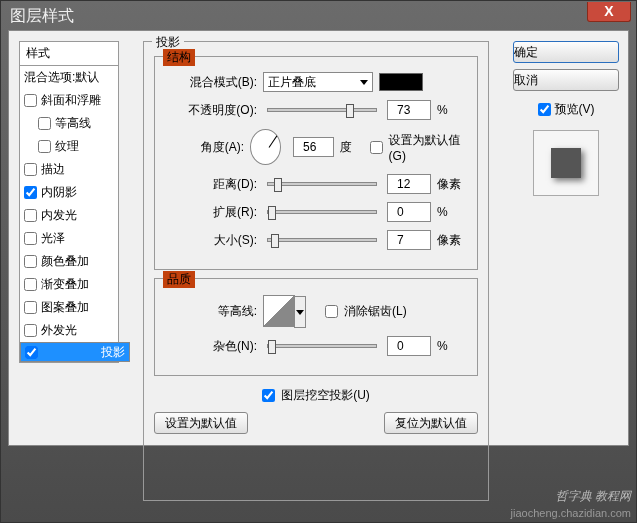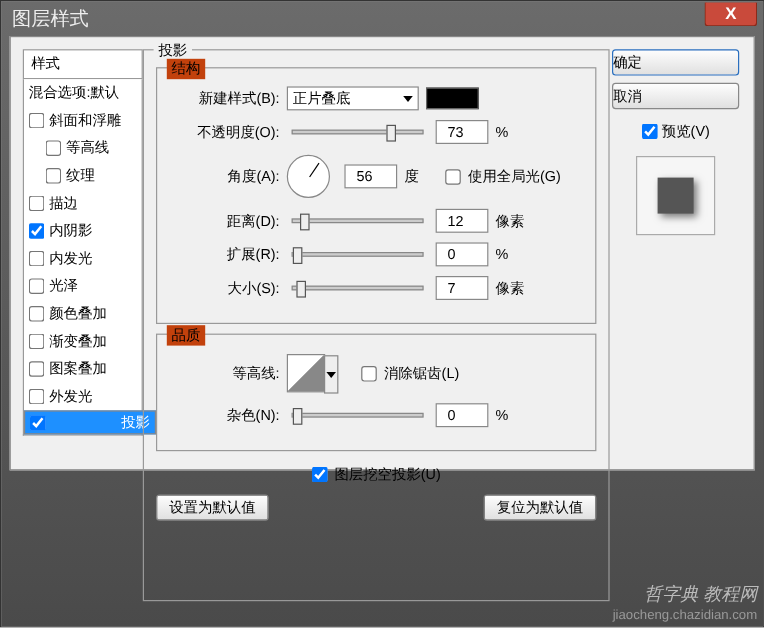--- a/index.html
+++ b/index.html
@@ -1,21 +1,21 @@
 <!DOCTYPE html>
 <html><head>
 <meta charset="utf-8">
 <style>
 *{box-sizing:border-box;margin:0;padding:0;font-family:"Microsoft YaHei",SimSun,Arial,sans-serif;font-size:12px}
 body{background:#e8e8e8;width:637px;height:523px;position:relative}
 .win{width:637px;height:523px;background:linear-gradient(#6b6b6b,#4a4a4a);padding:1px;border:1px solid #333}
 .titlebar{height:28px;display:flex;align-items:center;padding:0 8px;color:#fff;position:relative}
 .titlebar-text{color:#eee;font-size:16px}
 .close-btn{position:absolute;right:4px;top:0;width:44px;height:20px;background:#c94a3b;border:1px solid #8a2a1a;border-top:none;border-radius:0 0 3px 3px;color:#fff;text-align:center;line-height:18px;font-weight:bold;font-size:14px}
-.win-body{background:#f0f0f0;margin:0 6px 6px 6px;height:362px;border:1px solid #888;padding:10px;display:flex;gap:0;position:relative}
+.win-body{background:#f0f0f0;margin:0 6px 6px 6px;height:416px;border:1px solid #888;padding:10px;display:flex;gap:24px;position:relative}
 .styles-col{width:100px}
 .styles-header{border:1px solid #999;background:#fff;padding:3px 6px;margin-bottom:0}
 .styles-list{border:1px solid #999;border-top:none;background:#fff}
 .style-item{padding:3px 4px;display:flex;align-items:center;gap:4px;cursor:pointer}
 .style-item.sub{padding-left:18px}
 .style-item.sel{background:#1e90ff;color:#fff}
 .style-item input[type=checkbox]{width:13px;height:13px}
 .main-col{flex:1;position:relative}
 .fieldset{border:1px solid #999;margin-bottom:8px;padding:8px 12px 12px 12px;position:relative}
 .fieldset .legend{position:absolute;top:-8px;left:8px;background:#c2410c;padding:0 4px}
@@ -36,21 +36,21 @@
 .contour .dd{position:absolute;right:-12px;top:0;width:12px;height:32px;border:1px solid #888;display:flex;align-items:center;justify-content:center;background:#eee}
 .btn-row{display:flex;gap:10px;justify-content:space-between;margin-top:6px}
 .btn{min-width:92px;height:22px;border:1px solid #888;background:linear-gradient(#fdfdfd,#e0e0e0);border-radius:3px;text-align:center;line-height:20px;padding:0 10px}
 .right-col{width:110px;display:flex;flex-direction:column;gap:6px;align-items:center}
 .rbtn{width:106px;height:22px;border:1px solid #888;background:linear-gradient(#fdfdfd,#e0e0e0);border-radius:3px;text-align:left;line-height:20px}
 .rbtn.primary{border:1px solid #2a6fbf}
 .preview-chk{display:flex;align-items:center;gap:4px;margin-top:4px}
 .preview-box{width:66px;height:66px;border:1px solid #aaa;background:#f6f6f6;display:flex;align-items:center;justify-content:center;margin-top:6px}
 .preview-inner{width:30px;height:30px;background:#555;box-shadow:3px 3px 6px rgba(0,0,0,.5)}
 .watermark{position:absolute;right:6px;bottom:4px;color:#999;font-size:11px}
-.wm2{position:absolute;right:6px;bottom:18px;color:#bbb;font-size:15px;font-style:italic}
+.wm2{position:absolute;right:6px;bottom:18px;color:#bbb;font-size:12px;font-style:italic}
 .cb{width:13px;height:13px}
 </style>
 </head>
 <body>
 
 <div class="win">
   <div class="titlebar">
     <span class="titlebar-text">图层样式</span>
     <div class="close-btn">X</div>
   </div>
@@ -115,21 +115,21 @@
     </div>
 
     <div class="main-col">
       <div class="main-outer">
         <span class="panel-title">投影</span>
 
         <div class="fieldset">
           <span class="legend">结构</span>
 
           <div class="row">
-            <span class="lbl">新建样式(B):</span>
+            <span class="lbl">混合模式(B):</span>
             <div class="sel">
               <span>正片叠底</span>
               <span class="tri"></span>
             </div>
             <div class="swatch"></div>
           </div>
 
           <div class="row">
             <span class="lbl">不透明度(O):</span>
             <div class="slider">
@@ -140,21 +140,21 @@
           </div>
 
           <div class="row" style="height:40px">
             <span class="lbl">角度(A):</span>
             <div class="angle-dial">
                 <div class="needle"></div>
               </div>
             <div class="num">56</div>
             <span class="unit">度</span>
             <input type="checkbox" class="cb" style="">
-            <span>使用全局光(G)</span>
+            <span>设置为默认值(G)</span>
           </div>
 
           <div class="row">
             <span class="lbl">距离(D):</span>
             <div class="slider">
                 <div class="thumb" style="left:6px"></div>
               </div>
             <div class="num">12</div>
             <span class="unit">像素</span>
           </div>

